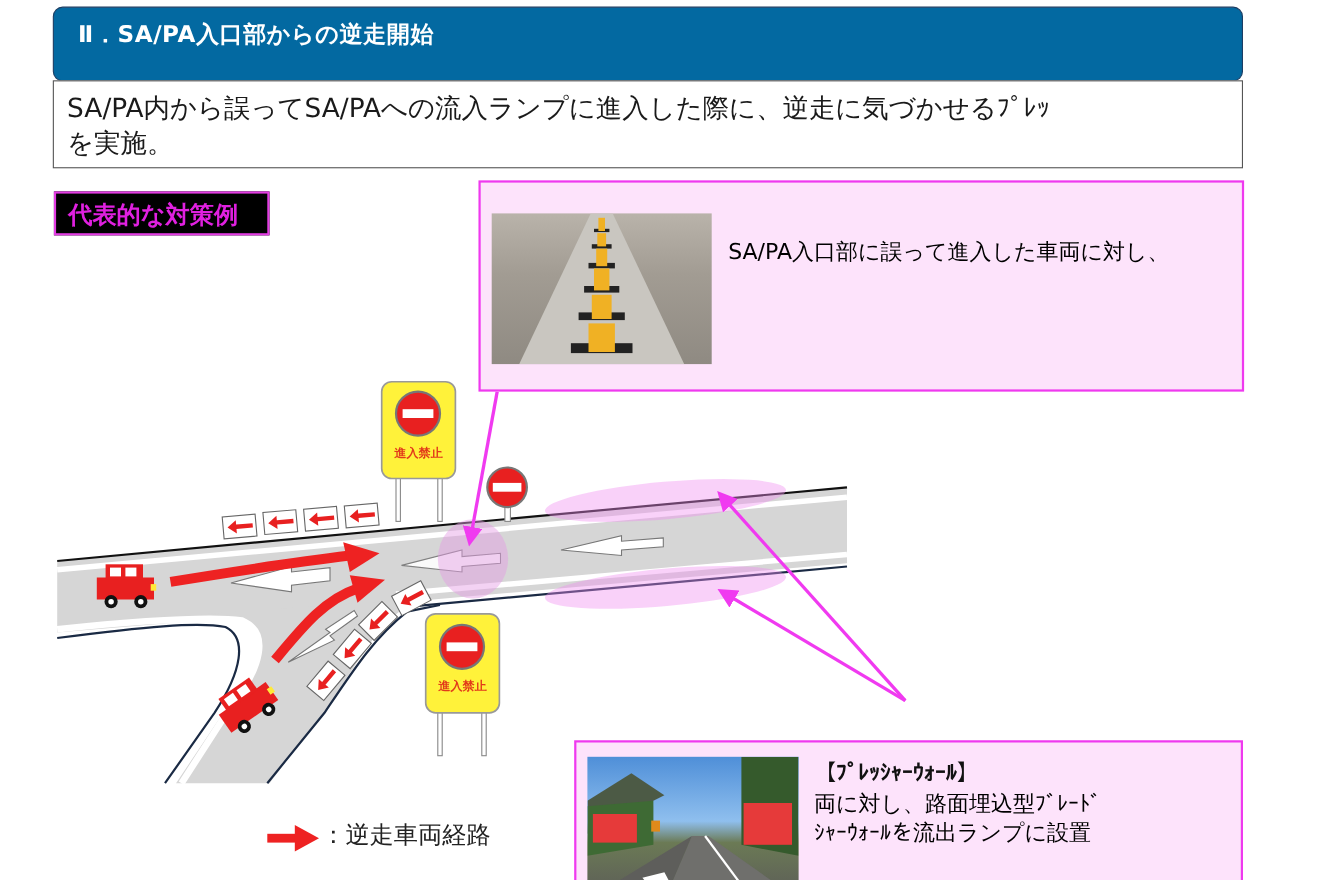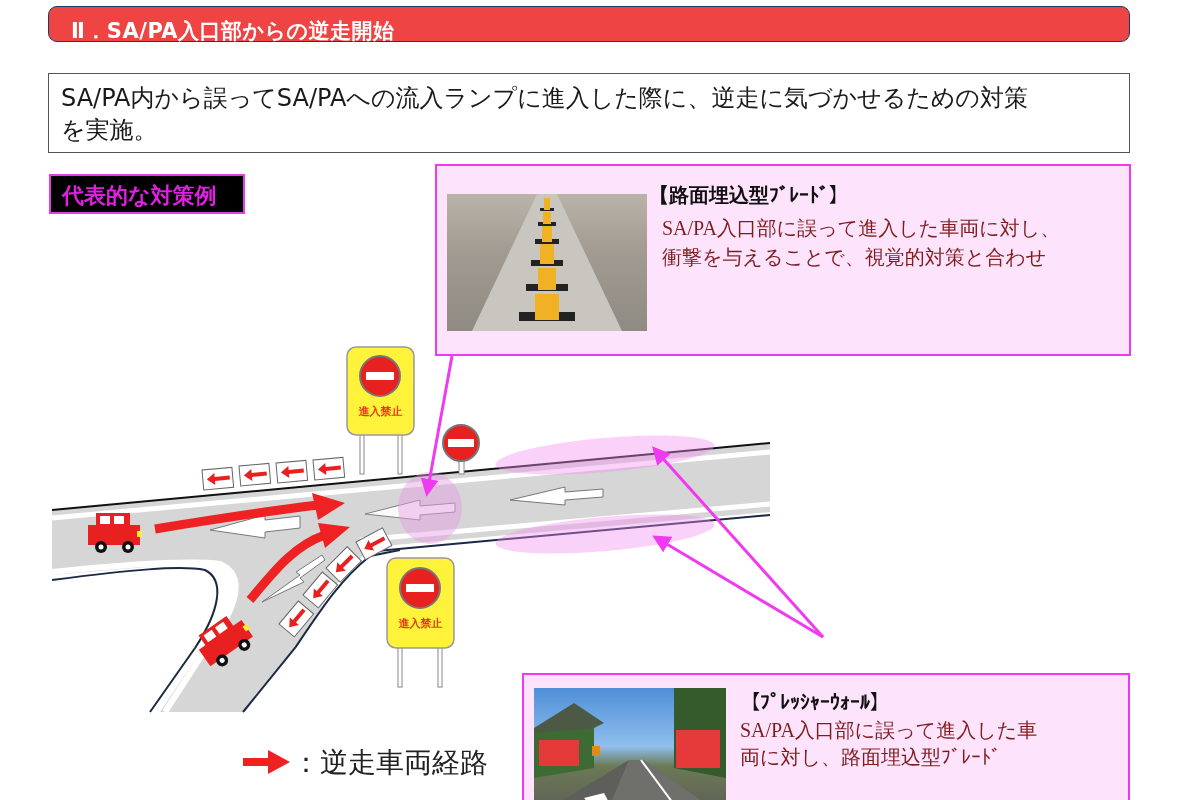--- a/index.html
+++ b/index.html
@@ -1,49 +1,49 @@
 <!DOCTYPE html>
 <html><head>
   <meta charset="utf-8">
   <style>
     html, body { margin:0; padding:0; background:#ffffff; }
     body { width:1200px; height:800px; position:relative; overflow:hidden;
            font-family:"DejaVu Sans","Liberation Sans",sans-serif; color:#111; }
-    .header-bar { position:absolute; left:48px; top:6px; width:1082px; height:36px;
-      background:#ef4444; border:1px solid #1c3d63; border-radius:9px; box-sizing:border-box; }
+    .header-bar { position:absolute; left:48px; top:6px; width:1082px; height:68px;
+      background:#0369a1; border:1px solid #1c3d63; border-radius:9px; box-sizing:border-box; }
     .header-title { position:absolute; left:22px; top:10px; color:#fff; font-size:21px;
       font-weight:bold; letter-spacing:0.5px; }
     .summary-box { position:absolute; left:48px; top:73px; width:1082px; height:80px;
       border:1.5px solid #555; box-sizing:border-box; background:#fff; }
     .summary-text { position:absolute; left:12px; top:8px; right:10px; font-size:24px; line-height:32px; color:#1a1a1a; }
     .example-label { position:absolute; left:49px; top:174px; width:196px; height:40px;
       border:2px solid #e33de3; background:#000000; box-sizing:border-box; }
     .example-label span { position:absolute; left:11px; top:5px; font-size:22px; color:#e020e0; font-weight:bold; }
 
     .callout { position:absolute; border:2.5px solid #ef39ef; background:#fde3fb; box-sizing:border-box; }
     .callout-top { left:435px; top:164px; width:696px; height:192px; }
     .callout-bottom { left:522px; top:637px; width:608px; height:155px;margin-top:36px; }
     .callout-title { position:absolute; font-size:20px; font-weight:bold; color:#111; white-space:nowrap; }
-    .callout-body { position:absolute; font-size:20px; line-height:29px; color:#7f1d1d;font-family:Liberation Serif, serif; }
+    .callout-body { position:absolute; font-size:20px; line-height:29px; color:#000000; }
 
     .photo { position:absolute; overflow:hidden; }
     .legend { position:absolute; left:240px; top:738px; height:40px; }
-    .legend-text { position:absolute; left:52px; top:6px; font-size:28px; color:#222; white-space:nowrap; }
+    .legend-text { position:absolute; left:52px; top:6px; font-size:22px; color:#222; white-space:nowrap; }
     svg.diagram { position:absolute; left:0; top:0; }
   </style>
 </head>
 <body>
 
 <div class="header-bar">
   <span class="header-title">Ⅱ．SA/PA入口部からの逆走開始</span>
 </div>
 
 <div class="summary-box">
   <div class="summary-text">
-    <div style="white-space:nowrap;">SA/PA内から誤ってSA/PAへの流入ランプに進入した際に、逆走に気づかせるための対策</div>
+    <div style="white-space:nowrap;">SA/PA内から誤ってSA/PAへの流入ランプに進入した際に、逆走に気づかせるﾌﾟﾚｯ</div>
     <div>を実施。</div>
   </div>
 </div>
 
 <div class="example-label">
   <span>代表的な対策例</span>
 </div>
 
 <svg class="diagram" width="1200" height="800" viewBox="0 0 1200 800">
   <defs>
@@ -203,24 +203,22 @@
       <g fill="#f0b124">
         <rect x="97" y="4" width="6" height="12"></rect>
           <rect x="96" y="18" width="8" height="12"></rect>
         <rect x="95" y="32" width="10" height="16"></rect>
           <rect x="93" y="50" width="14" height="20"></rect>
         <rect x="91" y="74" width="18" height="22"></rect>
           <rect x="88" y="100" width="24" height="26"></rect>
       </g>
     </svg>
   </div>
-  <div class="callout-title" style="left:212px;top:16px;">【路面埋込型ﾌﾞﾚｰﾄﾞ】</div>
   <div class="callout-body" style="left:225px;top:48px;">
     <div>SA/PA入口部に誤って進入した車両に対し、</div>
-    <div>衝撃を与えることで、視覚的対策と合わせ</div>
   </div>
 </div>
 
 <div class="callout callout-bottom">
   <div class="photo" style="left:10px;top:13px;width:192px;height:130px;background:linear-gradient(180deg,#4f8fd8 0%,#8fbfee 45%,#6b7a55 60%,#5b5b58 100%);">
     <svg width="192" height="130" viewBox="0 0 192 130">
       <path d="M0,40 L40,15 L70,35 L0,70 Z" fill="#4c5a45"></path>
       <path d="M140,0 L192,0 L192,90 L140,80 Z" fill="#355a2c"></path>
       <path d="M0,45 L60,40 L60,80 L0,90 Z" fill="#3e6a34"></path>
       <path d="M70,130 L95,72 L110,72 L192,130 Z" fill="#6f6f6c"></path>
@@ -229,20 +227,20 @@
           <rect x="5" y="52" width="40" height="26"></rect>
           <rect x="142" y="42" width="44" height="38"></rect>
         </g>
       <rect x="58" y="58" width="8" height="10" fill="#e08a1a"></rect>
       <line x1="107" y1="72" x2="150" y2="130" stroke="#fff" stroke-width="2"></line>
       <path d="M50,110 L70,105 L78,120 L62,124 Z" fill="#fff"></path>
     </svg>
   </div>
   <div class="callout-title" style="left:216px;top:15px;">【ﾌﾟﾚｯｼｬｰｳｫｰﾙ】</div>
   <div class="callout-body" style="left:216px;top:42px;line-height:27px;">
-    <div>SA/PA入口部に誤って進入した車</div>
     <div>両に対し、路面埋込型ﾌﾞﾚｰﾄﾞ</div>
+    <div>ｼｬｰｳｫｰﾙを流出ランプに設置</div>
   </div>
 </div>
 
 <div class="legend">
   <span class="legend-text">：逆走車両経路</span>
 </div>
 
 </body></html>

